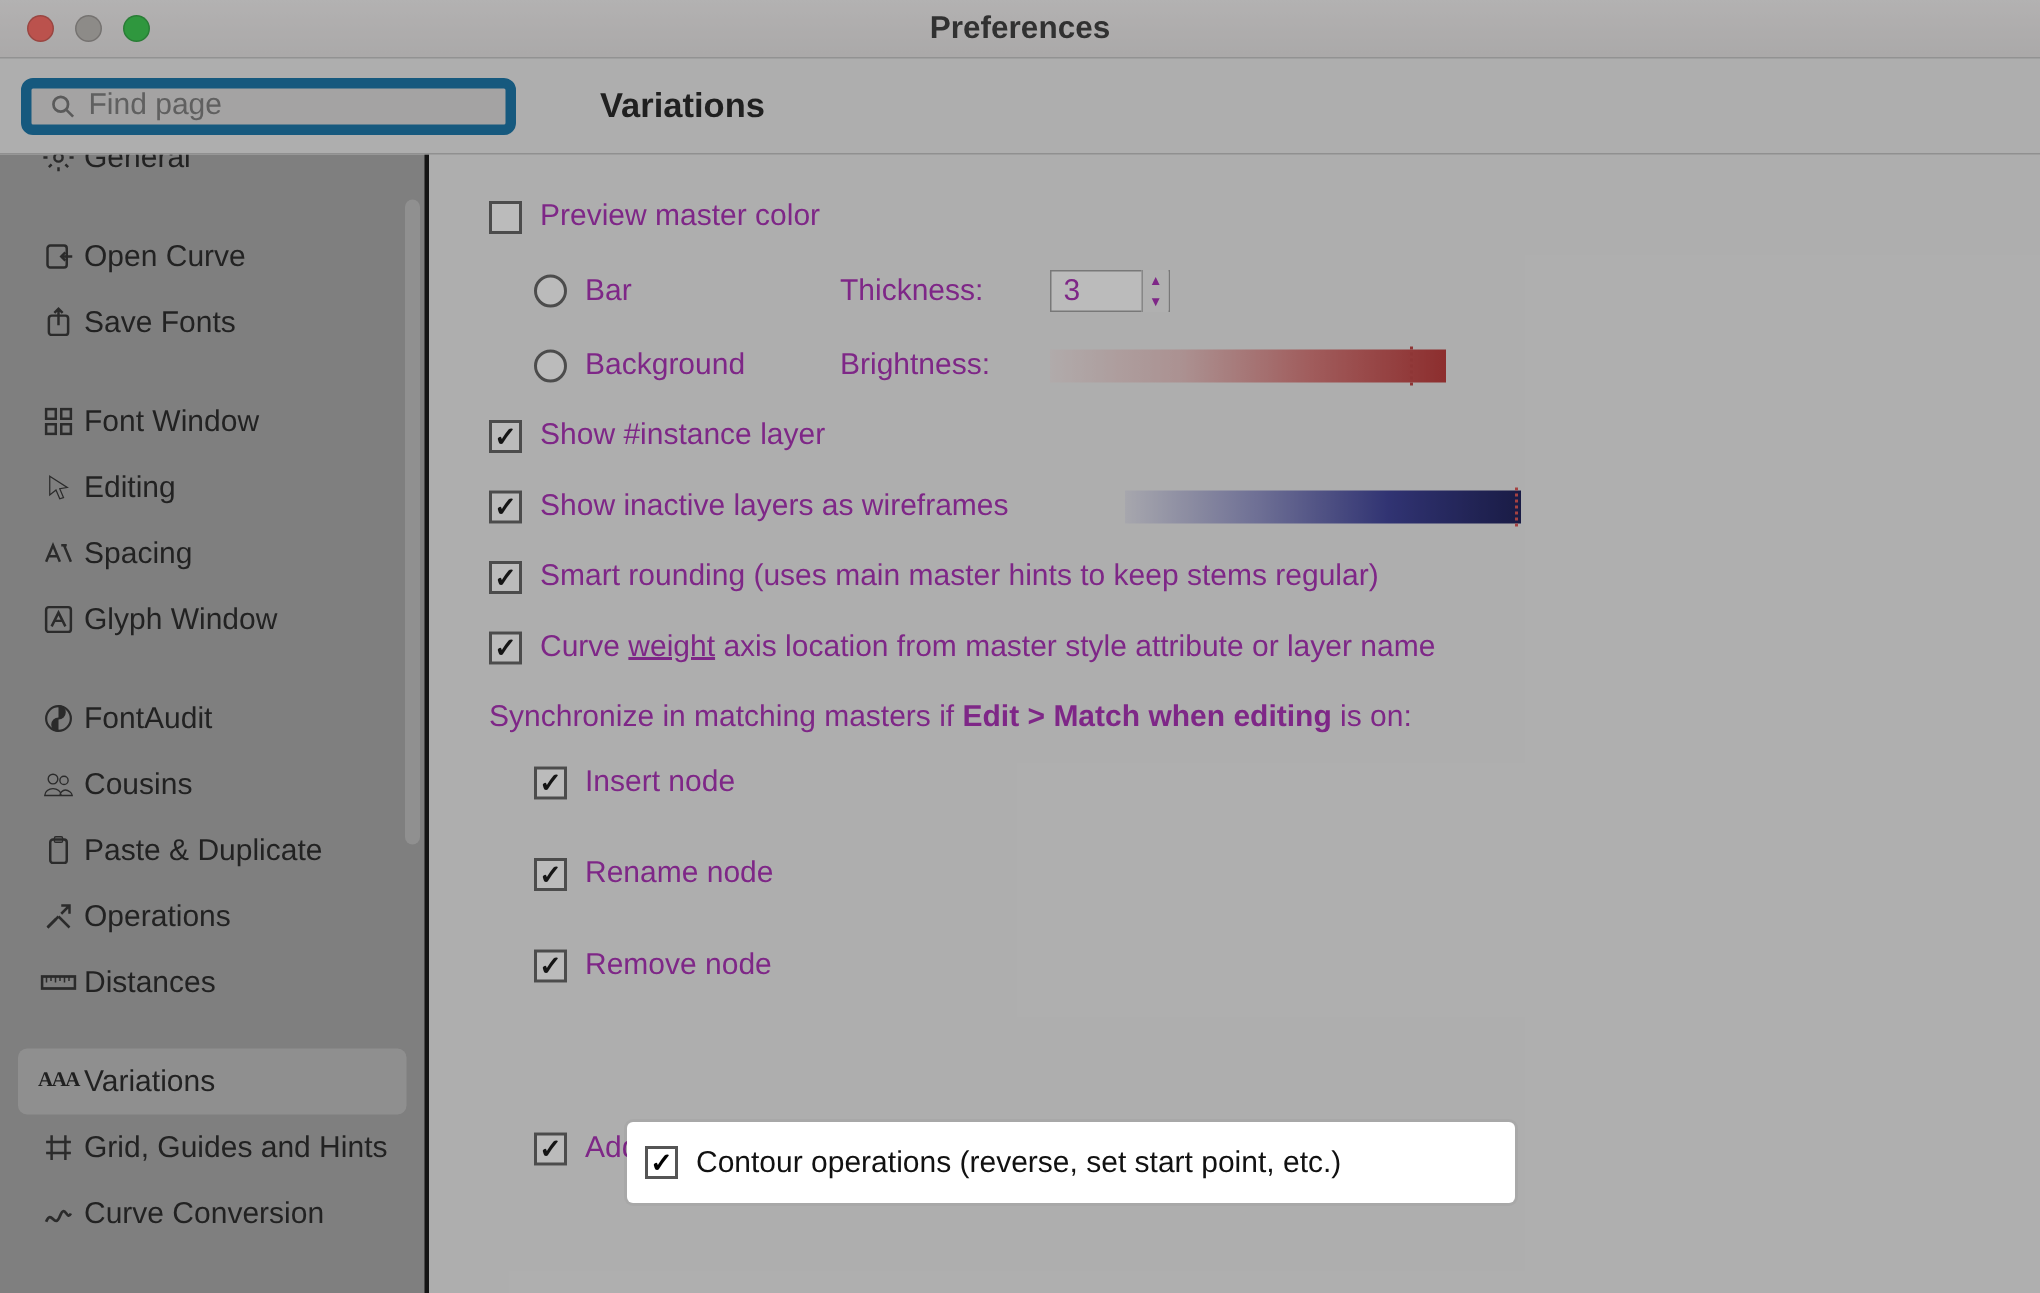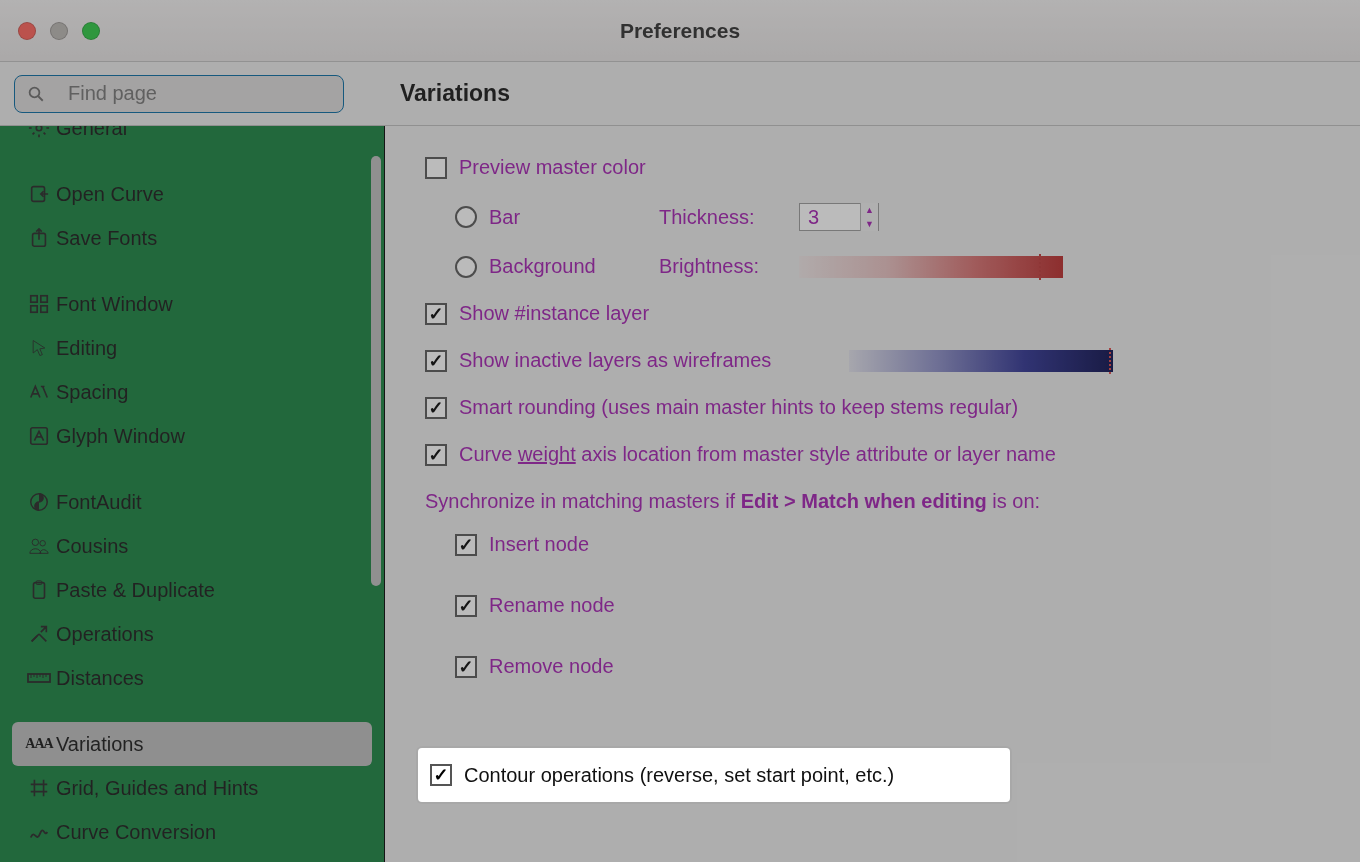--- a/index.html
+++ b/index.html
@@ -16,21 +16,21 @@
 
 
 .window {
   position: absolute; inset: 0;
   background: #ececec;
   display: flex; flex-direction: column;
 }
 
 
 .titlebar {
-  height: 62px;
+  height: 39px;
   display: flex; align-items: center;
   border-bottom: 1px solid #c0c0c0;
   background: linear-gradient(#f3f1f1,#e6e3e3);
   position: relative;
   text-decoration: underline;
 }
 .traffic { display: flex; gap: 14px; margin-left: 18px; }
 .traffic .dot { width: 18px; height: 18px; border-radius: 50%; border: 1px solid rgba(0,0,0,0.2); }
 .dot.red    { background: #ff5f57; }
 .dot.yellow { background: #b9b5b1; }
@@ -45,42 +45,41 @@
 .subbar {
   height: 64px;
   display: flex; align-items: center;
   border-bottom: 1px solid #bdbdbd;
   background: #ececec;
 }
 .search {
   margin-left: 14px;
   width: 330px; height: 38px;
   background: #dcdada;
-  border: 1px solid #0369a1;
+  border: 7px solid #0369a1;
   border-radius: 8px;
   display: flex; align-items: center;
   padding: 0 12px;
   color: #6b6b6b;
-  gap: 15px;
 }
 .search svg { margin-right: 8px; flex: none; }
 .search .placeholder { font-size: 20px; color: #737373; }
 .heading {
   margin-left: 56px;
   font-size: 23px; font-weight: 700; color: #111;
 }
 
 
 .body { flex: 1; display: flex; overflow: hidden; }
 
 
 .sidebar {
-  width: 385px;
-  background: #15803d;
-  border-right: 1px solid #000000;
+  width: 286px;
+  background: #a3a3a3;
+  border-right: 3px solid #000000;
   position: relative;
   overflow: hidden;
 }
 .side-scroll {
   position: absolute;
   top: -20px;
   left: 0; right: 0;
   padding: 0 12px 20px 12px;
 }
 .side-item {

